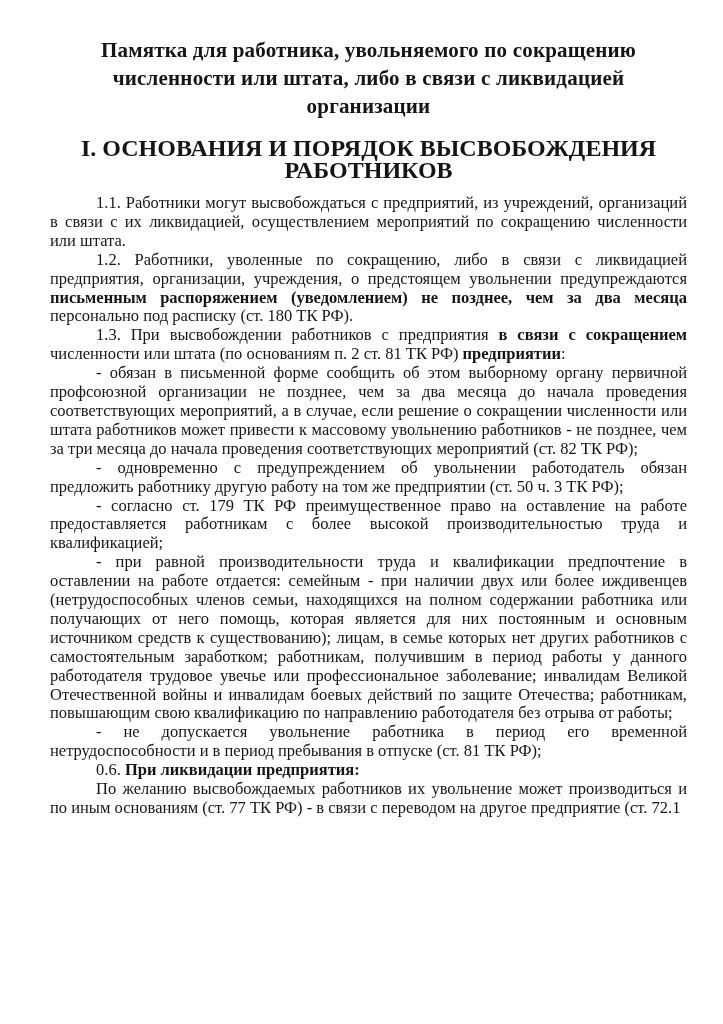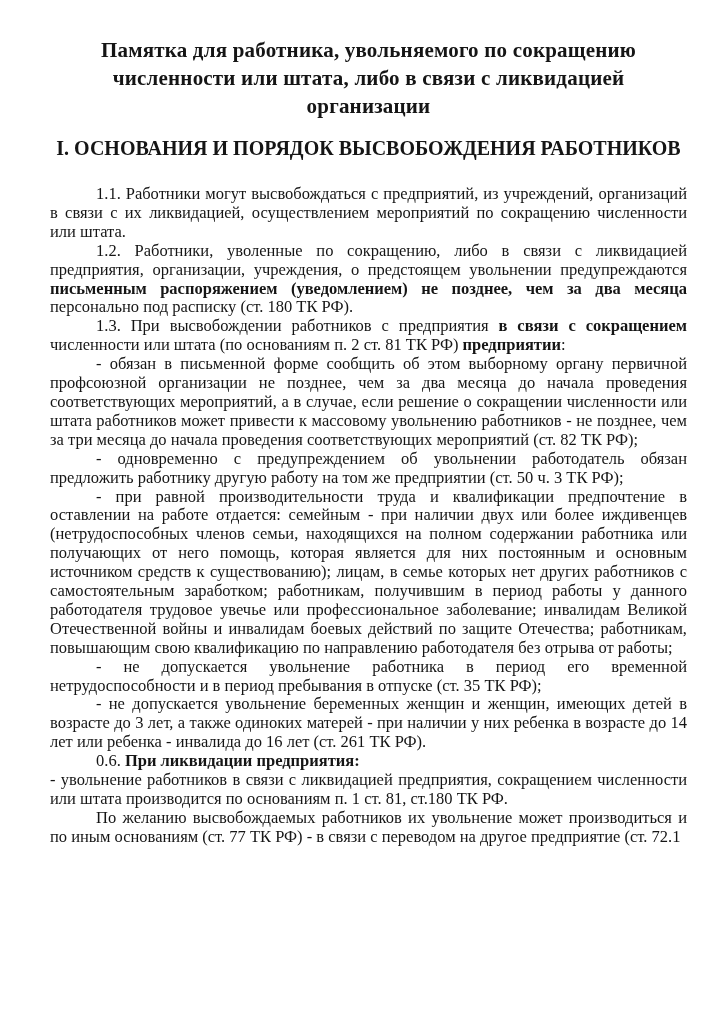--- a/index.html
+++ b/index.html
@@ -19,27 +19,27 @@
   .doc-title {
     font-weight: bold;
     font-size: 21px;
     line-height: 28px;
     text-align: center;
     margin: 6px 0 0 0;
     letter-spacing: 0.2px;
   }
   .section-heading {
     font-weight: bold;
-    font-size: 20px;
+    font-size: 24px;
     line-height: 22px;
     text-align: center;
     margin: 17px 0 0 0;
   }
   .doc-body {
-    margin-top: 26px;
+    margin-top: 13px;
     font-size: 16.5px;
     line-height: 18.9px;
     text-align: justify;
   }
   .para { margin: 0; }
   .para.indent { text-indent: 46px; }
   .b { font-weight: bold; font-family: Liberation Serif, serif; }
 </style>
 </head>
 <body>
@@ -55,29 +55,28 @@
     <p class="para indent"><span>1.1. Работники могут высвобождаться с предприятий, из учреждений, организаций в связи с их ликвидацией, осуществлением мероприятий по сокращению численности или штата.</span></p>
 
     <p class="para indent"><span>1.2. Работники, уволенные по сокращению, либо в связи с ликвидацией предприятия, организации, учреждения, о предстоящем увольнении предупреждаются </span><span class="b">письменным распоряжением (уведомлением) не позднее, чем за два месяца</span><span> персонально под расписку (ст. 180 ТК РФ).</span></p>
 
     <p class="para indent"><span>1.3. При высвобождении работников с предприятия </span><span class="b">в связи с сокращением</span><span> численности или штата (по основаниям  п. 2 ст. 81 ТК РФ) </span><span class="b">предприятии</span><span>:</span></p>
 
     <p class="para indent"><span>- обязан в письменной форме сообщить об этом выборному органу первичной профсоюзной организации не позднее, чем за два месяца до начала проведения соответствующих мероприятий, а в случае, если решение о сокращении численности или штата работников может привести к массовому увольнению работников - не позднее, чем за три месяца до начала проведения соответствующих мероприятий (ст. 82 ТК РФ);</span></p>
 
     <p class="para indent"><span>- одновременно с предупреждением об увольнении работодатель обязан предложить работнику другую работу на том же предприятии (ст. 50 ч. 3 ТК РФ);</span></p>
 
+    <p class="para indent"><span>- согласно ст. 179 ТК РФ преимущественное право на оставление на работе предоставляется работникам с более высокой производительностью труда и квалификацией;</span></p>
 
     <p class="para indent"><span>- при равной производительности труда и квалификации предпочтение в оставлении на работе отдается: семейным - при наличии двух или более иждивенцев (нетрудоспособных членов семьи, находящихся на полном содержании работника или получающих от него помощь, которая является для них постоянным и основным источником средств к существованию); лицам, в семье которых нет других работников с самостоятельным заработком; работникам, получившим в период работы у данного работодателя трудовое увечье или профессиональное заболевание; инвалидам Великой Отечественной войны и инвалидам боевых действий по защите Отечества; работникам, повышающим свою квалификацию по направлению работодателя без отрыва от работы;</span></p>
 
 
-    <p class="para indent"><span>- не допускается увольнение работника в период его временной нетрудоспособности и в период пребывания в отпуске (ст. 35 ТК РФ);</span></p>
+    <p class="para indent"><span>- не допускается увольнение работника в период его временной нетрудоспособности и в период пребывания в отпуске (ст. 81 ТК РФ);</span></p>
 
-    <p class="para indent"><span>- не допускается увольнение беременных женщин и женщин, имеющих детей в возрасте до 3 лет, а также одиноких матерей - при наличии у них ребенка в возрасте до 14 лет или ребенка - инвалида до 16 лет (ст. 261 ТК РФ).</span></p>
 
 
     <p class="para indent"><span>0.6. </span><span class="b">При ликвидации предприятия:</span></p>
 
-    <p class="para"><span>- увольнение работников в связи с ликвидацией предприятия, сокращением численности или штата производится по основаниям  п. 1 ст. 81, ст.180 ТК РФ.</span></p>
 
     <p class="para indent"><span>По желанию высвобождаемых работников их увольнение может производиться и по иным основаниям (ст. 77 ТК РФ) - в связи с переводом на другое предприятие (ст. 72.1</span></p>
 
   </div>
 </div>
 
 </body></html>

